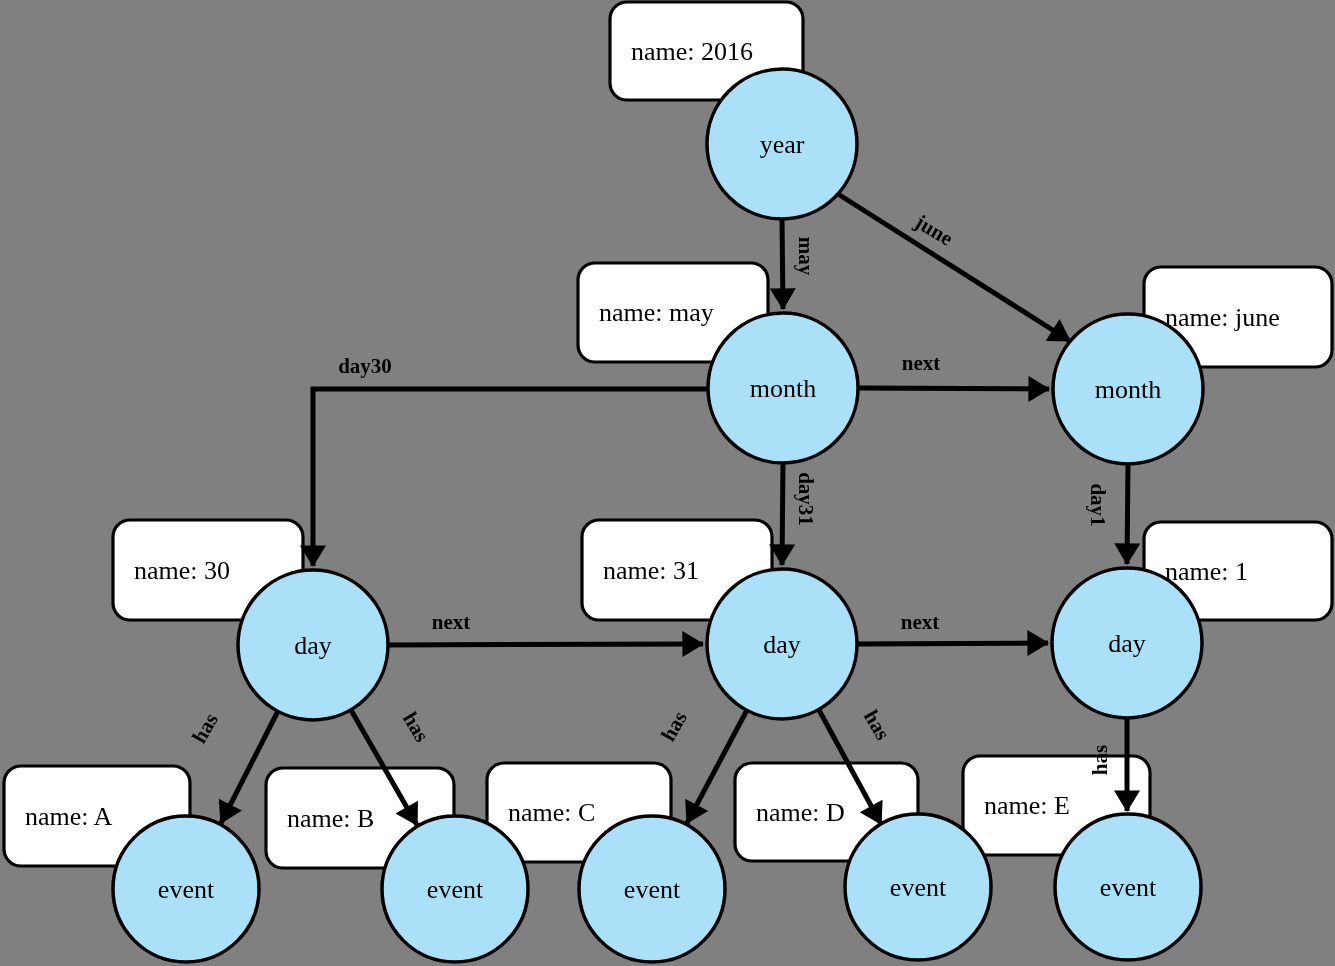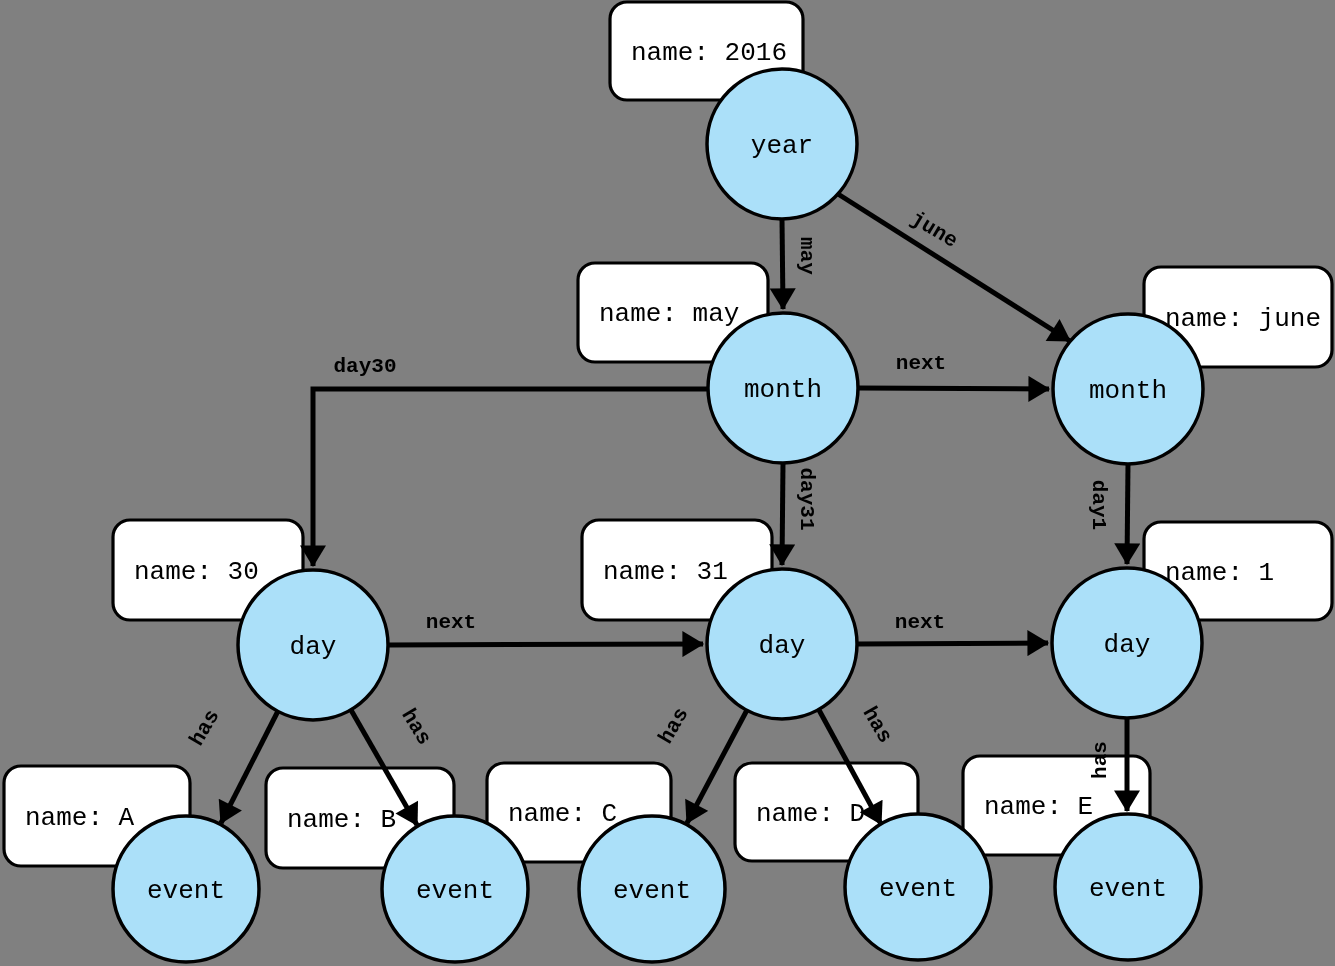--- a/index.html
+++ b/index.html
@@ -5,21 +5,21 @@
   html, body {
     margin: 0;
     padding: 0;
     background: #808080;
   }
   .stage {
     position: relative;
     width: 1335px;
     height: 966px;
     overflow: hidden;
-    font-family: Liberation Mono, monospace;
+    font-family: Liberation Serif, serif;
   }
   svg { display: block; }
   .pbox {
     stroke: #000000;
     stroke-width: 3.2;
   }
   .node-circle {
     stroke: #000000;
     stroke-width: 3.5;
   }

